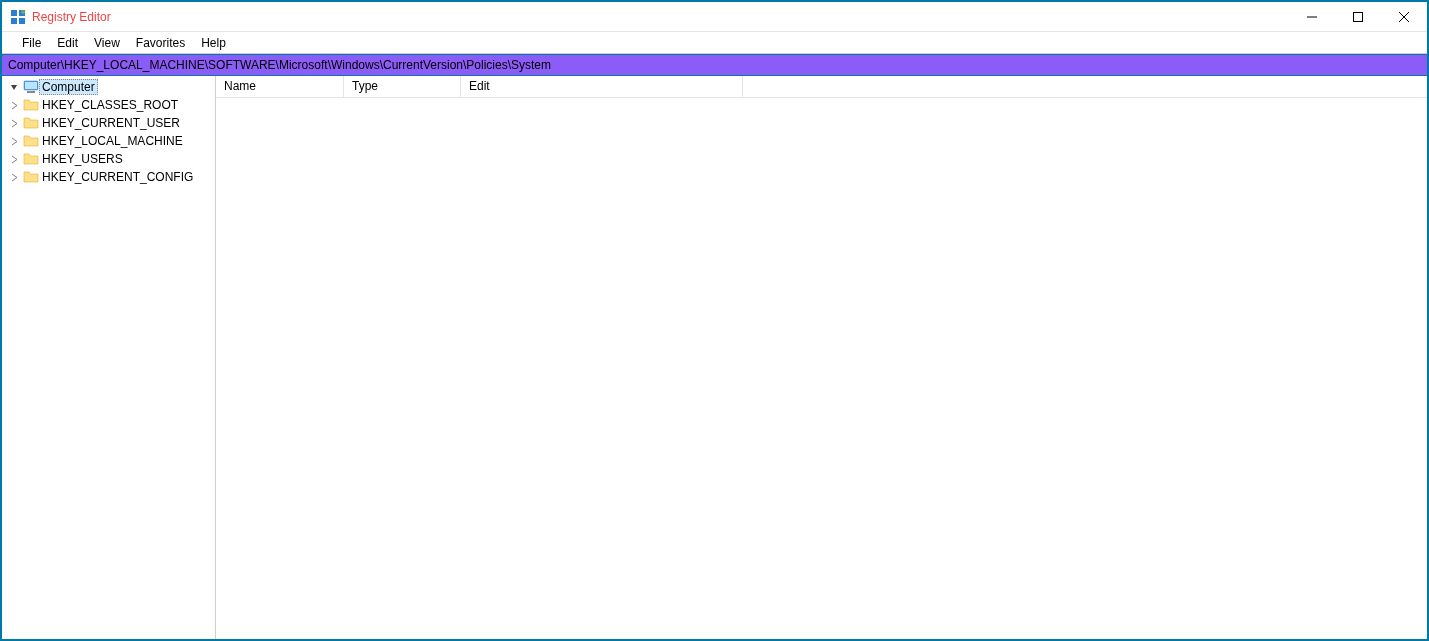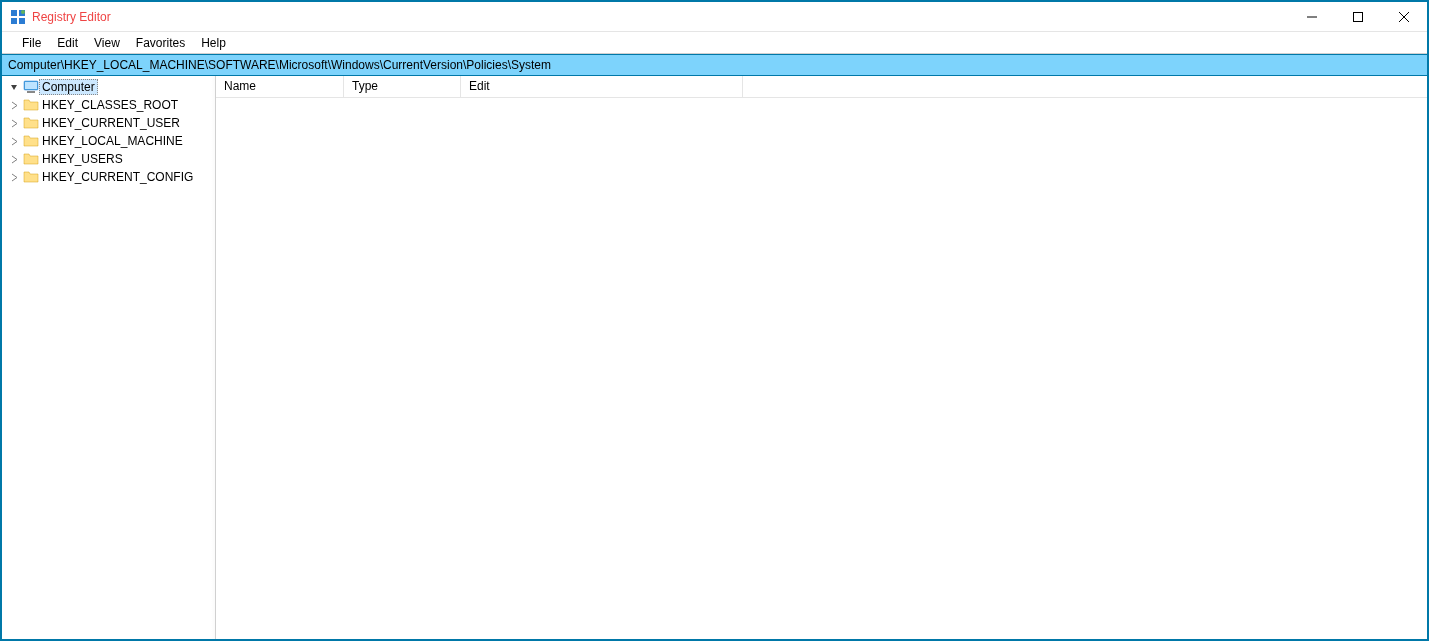--- a/index.html
+++ b/index.html
@@ -62,21 +62,21 @@
       border-bottom: 1px solid #0078a8;
       display: flex;
     }
     .addressbar input {
       flex: 1;
       border: none;
       outline: none;
       padding: 0 6px;
       font-family: inherit;
       font-size: 12px;
-      background: #7dd3fc;
+      background: #8b5cf6;
     }
     .content {
       display: flex;
       height: calc(100% - 30px - 22px - 22px);
     }
     .tree-pane {
       width: 214px;
       border-right: 1px solid #d0d0d0;
       overflow: auto;
       padding: 2px 0;

